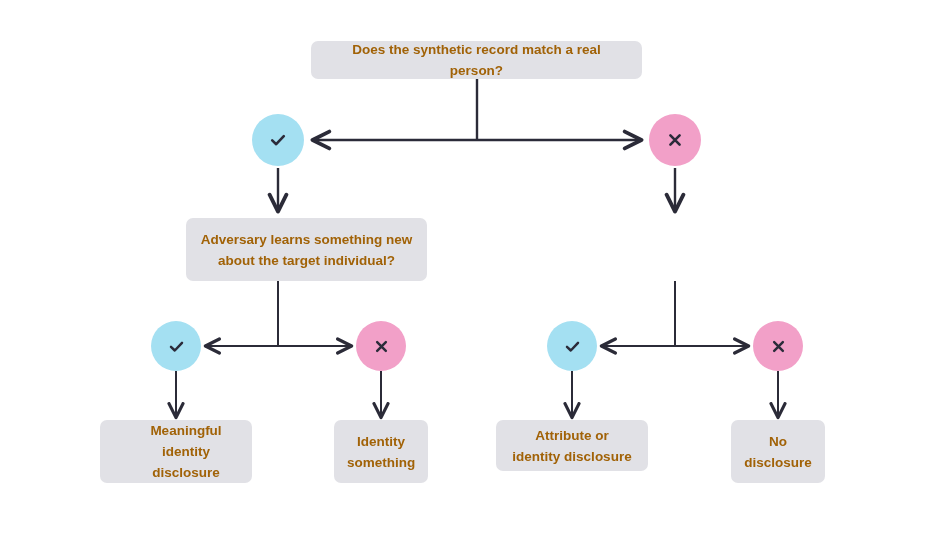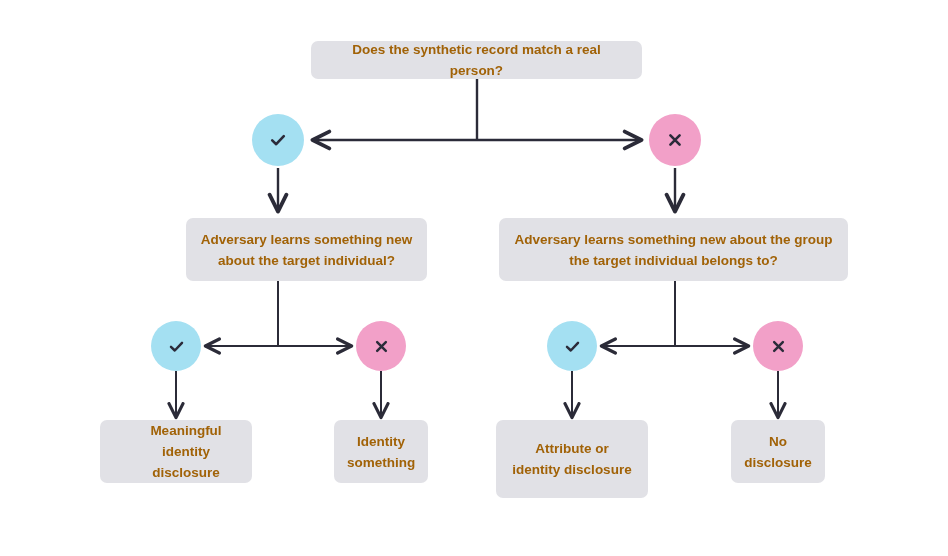--- a/index.html
+++ b/index.html
@@ -105,24 +105,20 @@
   <div class="badge badge-no" style="left:649px; top:114px; width:52px; height:52px;">
     <svg width="18" height="18" viewBox="0 0 18 18">
       <path d="M4.4 4.4 L13.6 13.6 M13.6 4.4 L4.4 13.6" fill="none" stroke="#2b2b3a" stroke-width="2.6" stroke-linecap="round"></path>
     </svg>
   </div>
 
   <div class="node-box" style="left:158px; top:218px; width:241px; height:63px;margin-left:28px;">
     <span>Adversary learns something new
 about the target individual?</span>
   </div>
-  <div class="node-box" style="left:499px; top:218px; width:349px; height:63px;">
-    <span>Adversary learns something new about the group
-the target  individual belongs to?</span>
-  </div>
 
   <div class="badge badge-yes" style="left:151px; top:321px; width:50px; height:50px;">
     <svg width="19" height="19" viewBox="0 0 20 20">
       <path d="M4.2 10.4 L8.2 14.2 L15.8 6.2" fill="none" stroke="#2b2b3a" stroke-width="2.6" stroke-linecap="round" stroke-linejoin="round"></path>
     </svg>
   </div>
   <div class="badge badge-no" style="left:356px; top:321px; width:50px; height:50px;">
     <svg width="17" height="17" viewBox="0 0 18 18">
       <path d="M4.4 4.4 L13.6 13.6 M13.6 4.4 L4.4 13.6" fill="none" stroke="#2b2b3a" stroke-width="2.6" stroke-linecap="round"></path>
     </svg>
@@ -139,21 +135,21 @@
   </div>
 
   <div class="node-box" style="left:100px; top:420px; width:152px; height:63px;padding-left:34px;">
     <span>Meaningful
 identity disclosure</span>
   </div>
   <div class="node-box" style="left:334px; top:420px; width:94px; height:63px;">
     <span>Identity
 something</span>
   </div>
-  <div class="node-box" style="left:496px; top:420px; width:152px; height:78px;">
+  <div class="node-box" style="left:496px; top:420px; width:152px; height:51px;">
     <span>Attribute or
 identity disclosure</span>
   </div>
   <div class="node-box" style="left:731px; top:420px; width:94px; height:63px;">
     <span>No
 disclosure</span>
   </div>
 
 </div>
 

